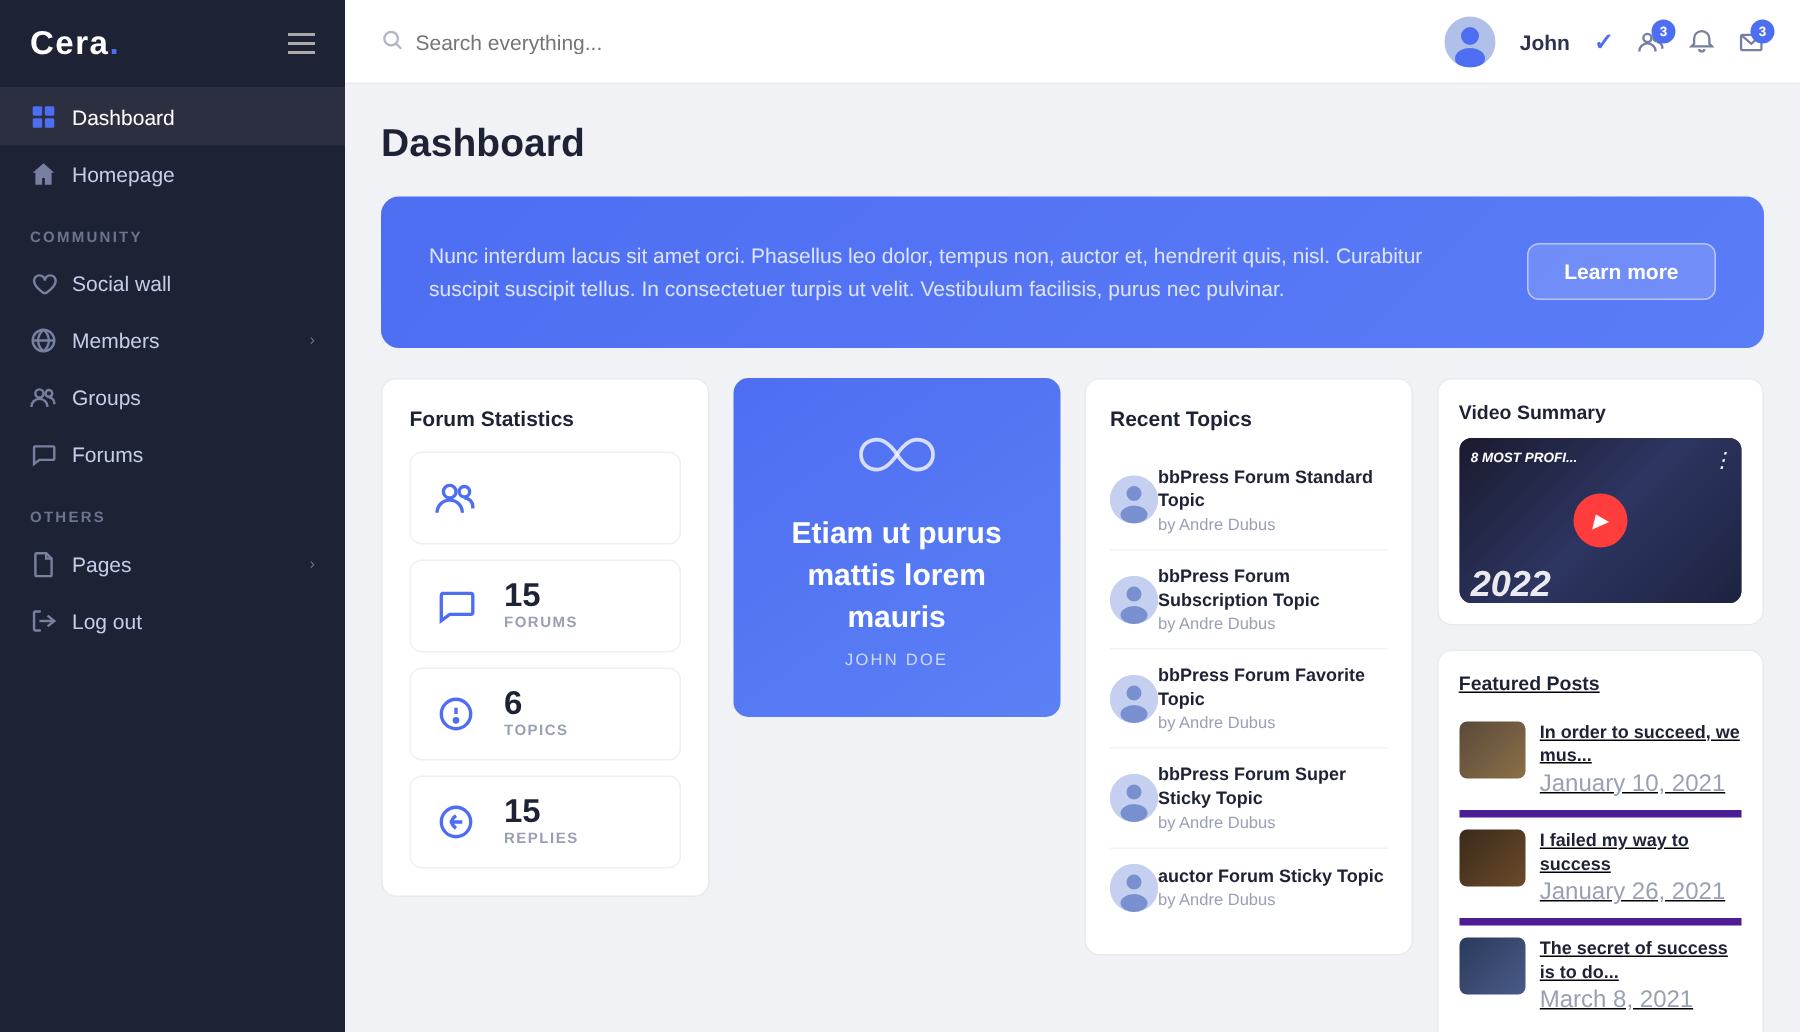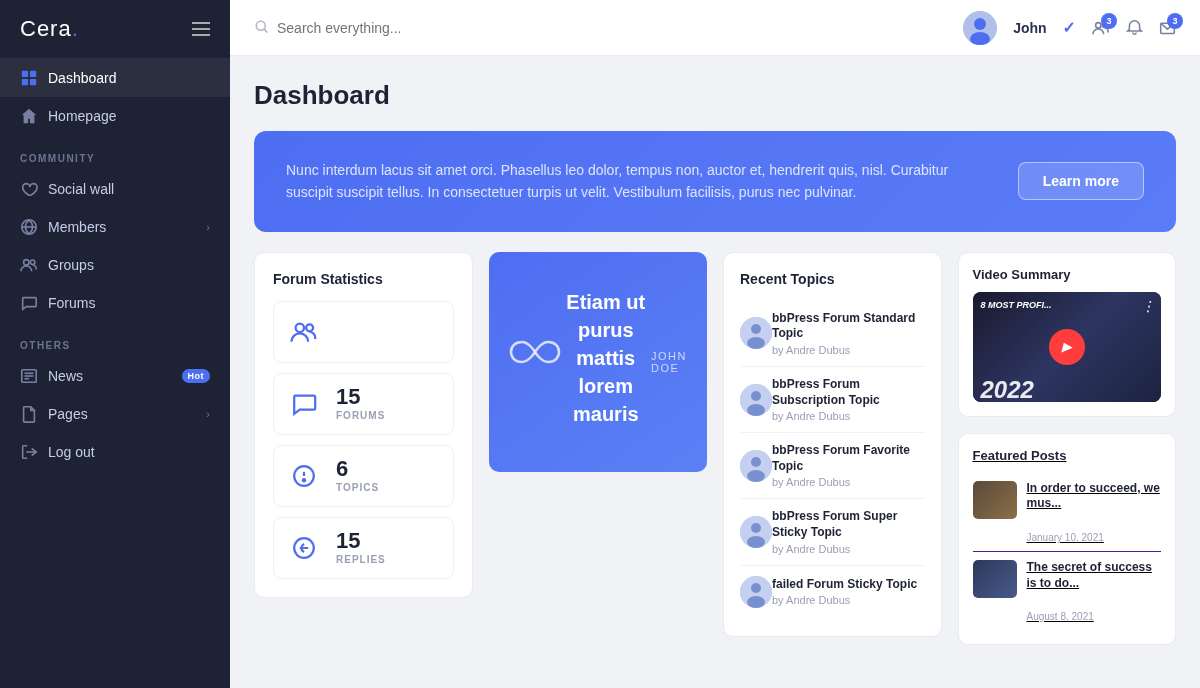--- a/index.html
+++ b/index.html
@@ -18,21 +18,21 @@
     }
     .sidebar-logo {
       padding: 16px 20px;
       display: flex;
       align-items: center;
       justify-content: space-between;
       border-bottom: 1px solid rgba(255,255,255,0.07);
     }
     .logo-text {
       font-size: 22px;
-      font-weight: 400;
+      font-weight: 700;
       color: #fff;
       letter-spacing: 1px;
     }
     .logo-dot { color: #4e6ef2; }
     .hamburger-icon { cursor: pointer; display: flex; flex-direction: column; gap: 4px; }
     .hamburger-icon span { display: block; width: 18px; height: 2px; background: #aaa; }
 
     .sidebar-section-label {
       font-size: 10px;
       font-weight: 700;
@@ -240,21 +240,21 @@
       color: #9aa0b4;
       text-transform: uppercase;
       margin-top: 2px;
     }
 
     
     .center-card {
       background: linear-gradient(145deg, #4e6ef2, #5b80f5);
       border-radius: 10px;
       display: flex;
-      flex-direction: row;
+      flex-direction: column;
       align-items: center;
       justify-content: center;
       padding: 32px 20px;
       color: #fff;
       min-height: 220px;
     }
     .center-card-icon { font-size: 36px; margin-bottom: 16px; opacity: 0.9; }
     .center-card-text {
       font-size: 20px;
       font-weight: 700;
@@ -348,35 +348,35 @@
     
     .video-menu-btn { position: absolute; top: 6px; right: 6px; color: #fff; font-size: 14px; cursor: pointer; }
 
     .featured-card { padding: 14px; text-decoration: underline; }
     .featured-title { font-size: 13px; font-weight: 700; color: #1e2235; margin-bottom: 10px; }
     .featured-item {
       display: flex;
       align-items: flex-start;
       gap: 10px;
       padding: 8px 0;
-      border-bottom: 1px solid #4c1d95;
+      border-bottom: 5px solid #4c1d95;
       cursor: pointer;
     }
     .featured-item:last-child { border-bottom: none; }
     .featured-thumb {
       width: 44px;
       height: 38px;
       border-radius: 5px;
       flex-shrink: 0;
       object-fit: cover;
       overflow: hidden;
     }
     .featured-info {}
     .featured-name { font-size: 12px; font-weight: 600; color: #1e2235; line-height: 1.3; }
-    .featured-date { font-size: 10px; color: #9aa0b4; margin-top: 20px; }
+    .featured-date { font-size: 16px; color: #9aa0b4; margin-top: 2px; }
 
     
     .thumb-1 { background: linear-gradient(135deg, #5a4a3a, #8b6f47); }
     .thumb-2 { background: linear-gradient(135deg, #3a2a1a, #6b4a2a); }
     .thumb-3 { background: linear-gradient(135deg, #2a3a5a, #4a5a8a); }
 
     
     .svg-icon { width: 20px; height: 20px; }
   </style>
 </head>
@@ -449,32 +449,20 @@
   <div class="sidebar-item">
     <span class="sidebar-icon">
       <svg class="svg-icon" viewBox="0 0 20 20" fill="none" stroke="currentColor" stroke-width="1.8">
           <path d="M3 4h14a1 1 0 011 1v8a1 1 0 01-1 1H7l-4 3V5a1 1 0 011-1z"></path>
         </svg>
     </span>
     <span>Forums</span>
   </div>
 
   <div class="sidebar-section-label">OTHERS</div>
-  <div class="sidebar-item">
-    <span class="sidebar-icon">
-      <svg class="svg-icon" viewBox="0 0 20 20" fill="none" stroke="currentColor" stroke-width="1.8">
-          <rect x="2" y="3" width="16" height="14" rx="1"></rect>
-          <line x1="5" y1="7" x2="15" y2="7"></line>
-          <line x1="5" y1="10" x2="15" y2="10"></line>
-          <line x1="5" y1="13" x2="10" y2="13"></line>
-        </svg>
-    </span>
-    <span>News</span>
-    <span class="badge-hot">Hot</span>
-  </div>
   <div class="sidebar-item">
     <span class="sidebar-icon">
       <svg class="svg-icon" viewBox="0 0 20 20" fill="none" stroke="currentColor" stroke-width="1.8">
           <path d="M5 2h7l4 4v12a1 1 0 01-1 1H5a1 1 0 01-1-1V3a1 1 0 011-1z"></path>
           <polyline points="12,2 12,6 16,6"></polyline>
         </svg>
     </span>
     <span>Pages</span>
     <span class="sidebar-chevron">›</span>
   </div>
@@ -669,21 +657,21 @@
     </div>
             <div class="topic-item">
       <div class="topic-avatar">
         <svg width="32" height="32" viewBox="0 0 32 32">
                   <circle cx="16" cy="16" r="16" fill="#c5d0f0"></circle>
                   <circle cx="16" cy="12" r="5" fill="#7890d0"></circle>
                   <ellipse cx="16" cy="26" rx="9" ry="6" fill="#7890d0"></ellipse>
                 </svg>
       </div>
       <div class="topic-info">
-        <div class="topic-name">failed Forum Sticky Topic</div>
+        <div class="topic-name">auctor Forum Sticky Topic</div>
         <div class="topic-by">by Andre Dubus</div>
       </div>
     </div>
           </div>
       </div>
 
       <div class="right-col">
 
         <div class="card video-card">
           <div class="video-title">Video Summary</div>
@@ -702,24 +690,31 @@
           <div class="featured-title">Featured Posts</div>
           <div id="featured-list">
               <div class="featured-item">
       <div class="featured-thumb thumb-1"></div>
       <div class="featured-info">
         <div class="featured-name">In order to succeed, we mus...</div>
         <div class="featured-date">January 10, 2021</div>
       </div>
     </div>
               <div class="featured-item">
+      <div class="featured-thumb thumb-2"></div>
+      <div class="featured-info">
+        <div class="featured-name">I failed my way to success</div>
+        <div class="featured-date">January 26, 2021</div>
+      </div>
+    </div>
+              <div class="featured-item">
       <div class="featured-thumb thumb-3"></div>
       <div class="featured-info">
         <div class="featured-name">The secret of success is to do...</div>
-        <div class="featured-date">August 8, 2021</div>
+        <div class="featured-date">March 8, 2021</div>
       </div>
     </div>
             </div>
         </div>
       </div>
 
     </div>
   </div>
 </div>
 

